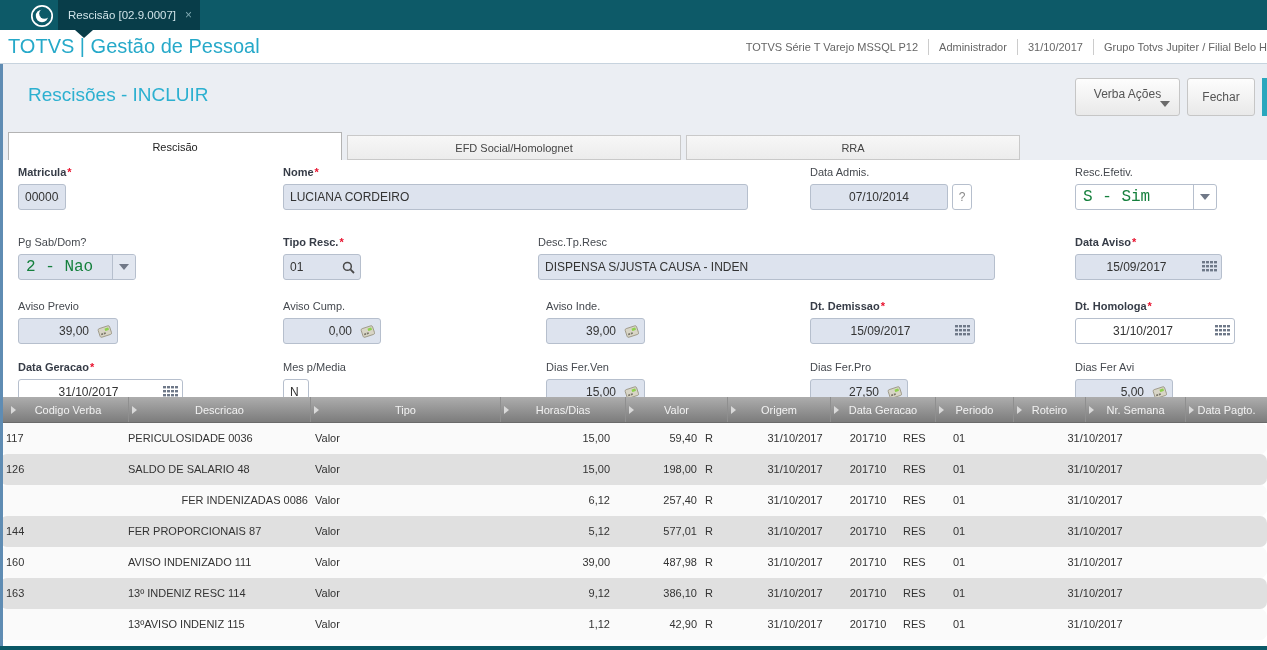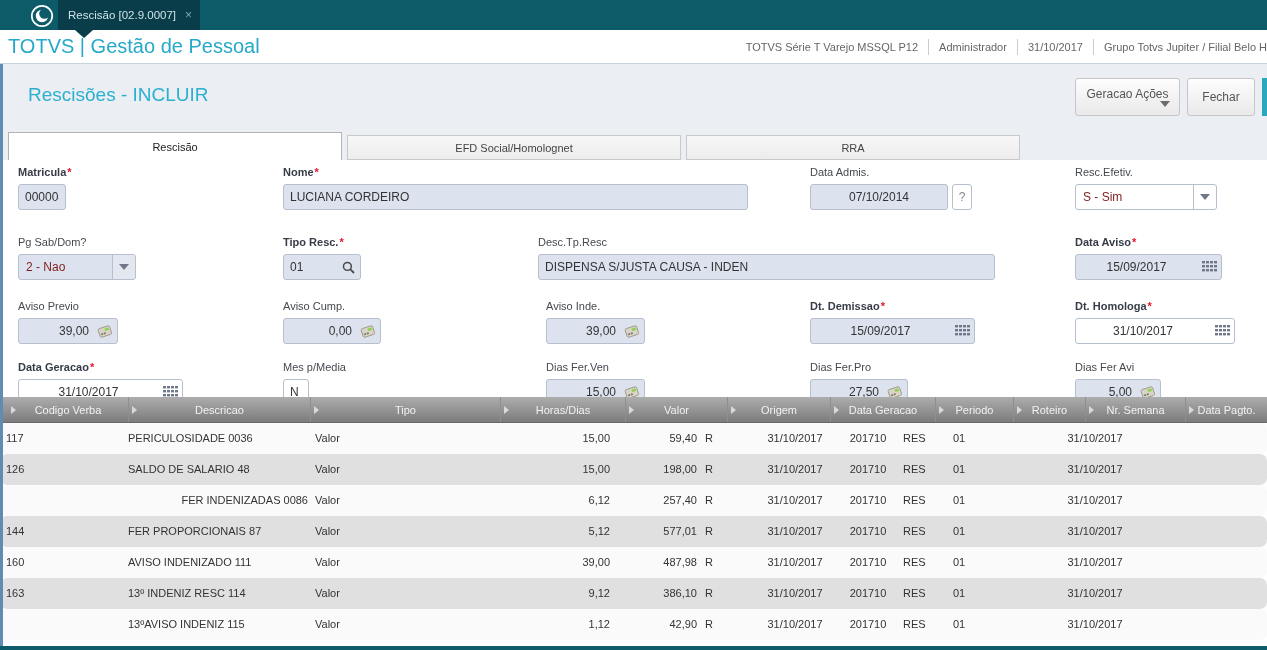--- a/index.html
+++ b/index.html
@@ -77,21 +77,21 @@
   .fin {
     border:none; outline:none; background:transparent; font-family:"Liberation Sans", sans-serif;
     font-size:12px; color:#333; width:100%; height:100%; padding:0 6px; min-width:0;
   }
   .fin.center { text-align:center; }
   .fin.right { text-align:right; padding-right:4px; }
   .icon-slot { flex:none; width:24px; height:100%; display:flex; align-items:center; justify-content:center; cursor:pointer; }
   .dd-seg { flex:none; width:23px; height:100%; border-left:1px solid #b6bfcd; display:flex; align-items:center; justify-content:center; cursor:pointer; }
   .dd-seg.on-gray { background:#e2e7f0; }
   .dd-seg .tri { width:0; height:0; border-left:5px solid transparent; border-right:5px solid transparent; border-top:6px solid #707887; }
-  .fval { font-size:12px; color:#7f1d1d; padding-left:7px; flex:1; white-space:nowrap; }
+  .fval { font-size:16px; color:#15803d; padding-left:7px; flex:1; white-space:nowrap;font-family:Liberation Mono, monospace; }
   .help-btn {
     width:20px; height:26px; border:1px solid #b6bfcd; border-radius:3px; background:#fff;
     color:#8a8a8a; font-size:12px; display:flex; align-items:center; justify-content:center; cursor:pointer;
   }
 
   
   .grid-header {
     position:absolute; left:0; top:397px; width:1267px; height:26px; z-index:10;
     background:linear-gradient(#adadad,#7c7c7c); border-bottom:1px solid #6a6a6a;
   }
@@ -137,21 +137,21 @@
       <span>31/10/2017</span>
       <span class="sep"></span>
       <span>Grupo Totvs Jupiter / Filial Belo H</span>
     </div>
   </div>
 
   <div class="content"></div>
   <div class="page-title">Rescisões - INCLUIR</div>
 
   <div class="btn btn-outras">
-    <span class="btn-label">Geracao Ações</span>
+    <span class="btn-label">Verba Ações</span>
     <span class="dd-tri"></span>
   </div>
   <div class="btn btn-fechar">
     <span>Fechar</span>
   </div>
   <div class="panel-sliver"></div>
 
   <div class="ftab active ftab-rescisao">
     <span>Rescisão</span>
   </div>
@@ -434,21 +434,21 @@
                   <rect x="6.4" y="7.4" width="2" height="1.6" fill="#7a766a"></rect>
                 </g>
               </svg>
         </span>
       </div>
         </div>
     </div>
     <div class="fld" style="left:1075px; top:201px;">
       <div class="flabel"><span>Dias Fer Avi</span></div>
       <div class="fgroup">
-          <div class="fbox gray" style="width:86px">
+          <div class="fbox gray" style="width:98px">
         <input class="fin right" readonly="" value="5,00" style="">
         <span class="icon-slot">
           <svg width="16" height="13" viewBox="0 0 16 13">
                 <g transform="rotate(-18 8 7)">
                   <rect x="2" y="2" width="12" height="9" rx="1.5" fill="#d8d5c6" stroke="#97927f" stroke-width="0.8"></rect>
                   <rect x="8.5" y="3.6" width="4" height="2.6" rx="0.5" fill="#8fd14f"></rect>
                   <rect x="3.6" y="7.4" width="2" height="1.6" fill="#7a766a"></rect>
                   <rect x="6.4" y="7.4" width="2" height="1.6" fill="#7a766a"></rect>
                 </g>
               </svg>

